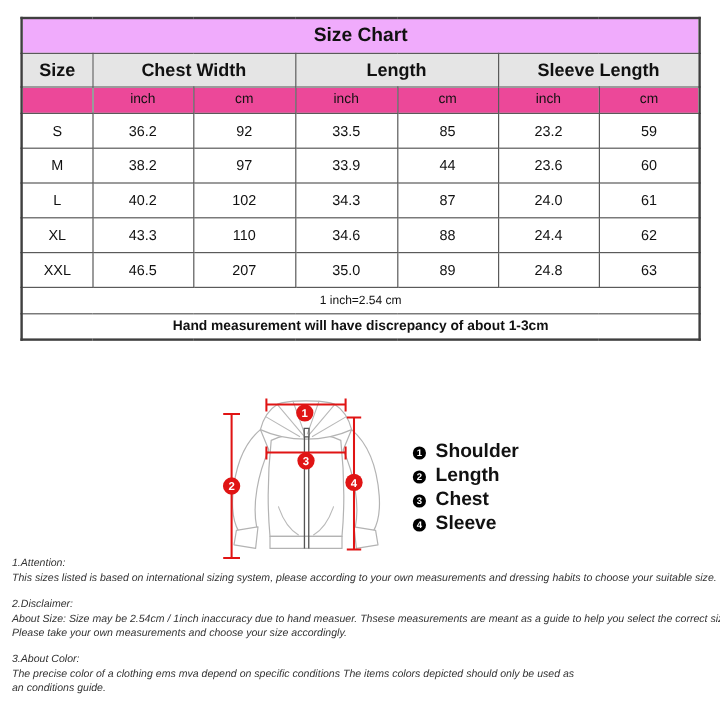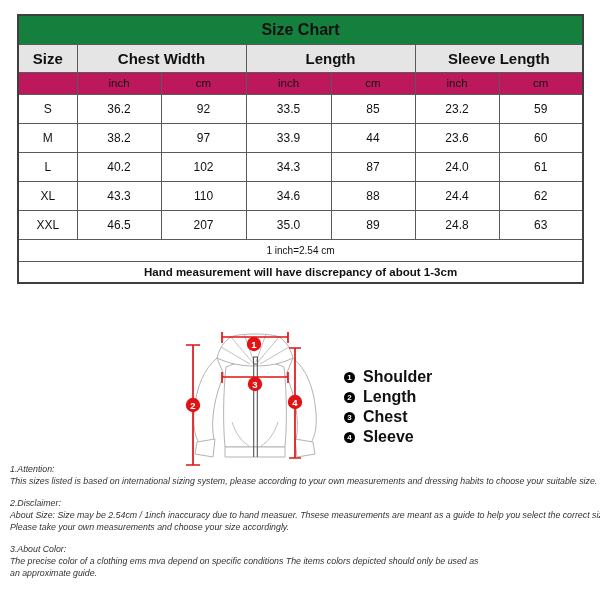--- a/index.html
+++ b/index.html
@@ -4,25 +4,25 @@
 <style>
   html,body{margin:0;padding:0;background:#fff;}
   #page{position:relative;width:600px;height:600px;background:#ffffff;overflow:hidden;
         font-family:"Liberation Sans", sans-serif;color:#111;}
 
   
   #size-table{position:absolute;left:17px;top:14px;width:565px;border-collapse:collapse;
               table-layout:fixed;border:2px solid #3f3f3f;}
   #size-table td,#size-table th{border:1px solid #5a5a5a;text-align:center;vertical-align:middle;
               padding:0;overflow:hidden;white-space:nowrap;}
-  .row-title{height:29px;background:#15803d;}
+  .row-title{height:29px;background:#f0abfc;}
   .row-title td{font-size:16px;font-weight:bold;}
   .row-head{height:28px;background:#e5e5e5;}
   .row-head td{font-size:15px;font-weight:bold;}
-  .row-units{height:22px;background:#be185d;border-radius:10px;}
+  .row-units{height:22px;background:#ec4899;border-radius:10px;}
   .row-units td{font-size:11.5px;}
   .row-data{height:29px;background:#ffffff;}
   .row-data td{font-size:12px;}
   .row-note1{height:22px;}
   .row-note1 td{font-family:Liberation Sans, sans-serif;font-size:10px;}
   .row-note2{height:22px;}
   .row-note2 td{font-family:Liberation Sans, sans-serif;font-size:11.5px;font-weight:bold;}
 
   
   #hoodie-svg{position:absolute;left:160px;top:325px;}
@@ -198,17 +198,17 @@
       <div class="note-line">This sizes listed is based on international sizing system, please according to your own measurements and dressing habits to choose your suitable size.</div>
     </div>
     <div class="note-section">
       <div class="note-heading">2.Disclaimer:</div>
       <div class="note-line">About Size: Size may be 2.54cm / 1inch inaccuracy due to hand measuer. Thsese measurements are meant as a guide to help you select the correct size.</div>
       <div class="note-line">Please take your own measurements and choose your size accordingly.</div>
     </div>
     <div class="note-section">
       <div class="note-heading">3.About Color:</div>
       <div class="note-line">The precise color of a clothing ems mva depend on specific conditions The items colors depicted should only be used as</div>
-      <div class="note-line">an approximate guide.</div>
+      <div class="note-line">an conditions guide.</div>
     </div>
   </div>
 
 </div>
 
 </body></html>

